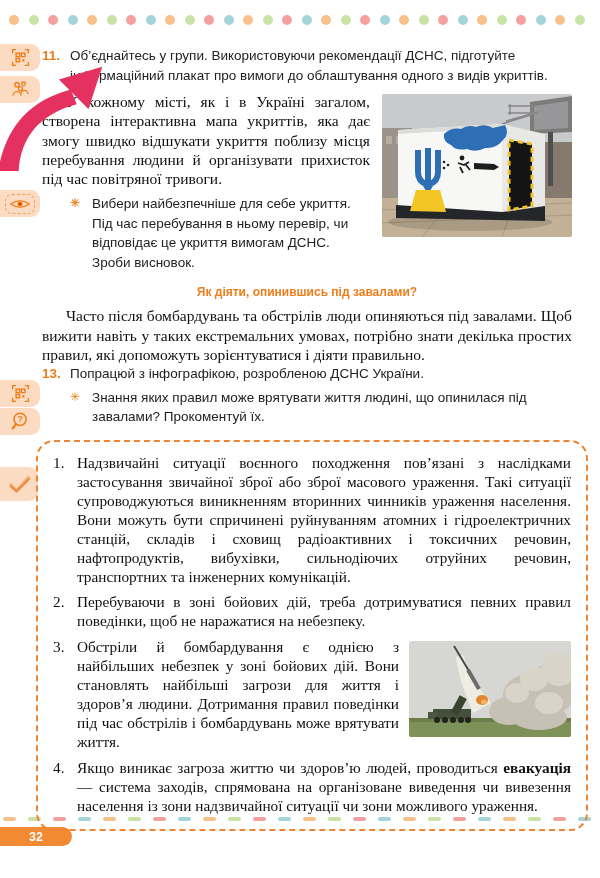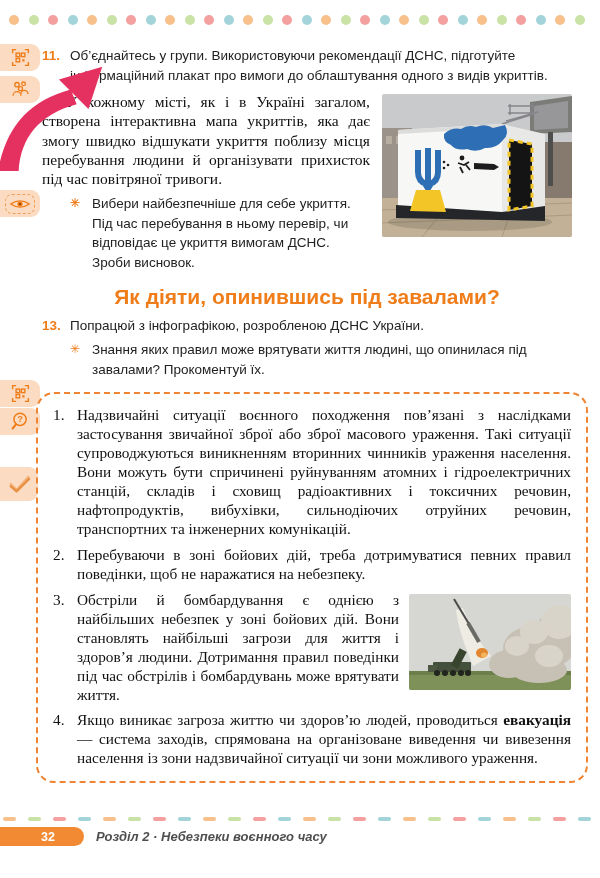--- a/index.html
+++ b/index.html
@@ -26,40 +26,40 @@
   .tnum{position:absolute;left:0;top:0;color:var(--accent,#ef7d1a);font-weight:bold;}
   .bullets{margin-left:28px;}
   .bullet{position:relative;padding-left:22px;margin-top:6px;}
   .bmark{position:absolute;left:0;top:1px;color:var(--accent,#ef7d1a);font-size:12px;}
 
   .serif{font-family:"Liberation Serif",serif;font-size:15.5px;line-height:1.24;
          text-align:justify;color:#101010;}
   .indent{text-indent:24px;}
   .flow-sec{margin-top:7px;}
   .shelter-photo{float:right;width:190px;height:143px;margin:2px 0 8px 12px;border-radius:2px;overflow:hidden;}
-  .sec-head{text-align:center;font-weight:bold;font-size:21px;color:var(--accent,#ef7d1a);
+  .sec-head{text-align:center;font-weight:bold;font-size:12px;color:var(--accent,#ef7d1a);
             margin:13px 0 7px 0;clear:right;}
   .t13-block{}
 
   
   .summary-box{border:2.5px dashed var(--boxborder,#ef8432);border-radius:18px;
                margin:13px -16px 0 -6px;padding:12px 15px 6px 15px;position:relative;z-index:1;background:transparent;}
   .box-item{position:relative;padding-left:24px;margin-bottom:7px;
             font-family:"Liberation Serif",serif;font-size:15.3px;line-height:1.24;
             text-align:justify;color:#101010;}
   .mnum{position:absolute;left:0;top:0;font-family:"Liberation Serif",serif;}
   .rocket-photo{float:right;width:162px;height:96px;margin:3px 0 4px 10px;border-radius:2px;overflow:hidden;}
   .bold{font-weight:bold;}
 
   
   .dash-row{position:absolute;top:817px;left:3px;display:flex;gap:12px;}
   .dash{width:13px;height:4px;border-radius:2px;flex:0 0 auto;}
   .page-badge{position:absolute;top:827px;left:0;width:72px;height:19px;
               background:var(--badge,#f18a33);color:#fff;font-weight:bold;font-size:12.5px;
-              border-radius:0 10px 10px 0;display:flex;align-items:center;justify-content:center;padding-left:12px;}
+              border-radius:0 10px 10px 0;display:flex;align-items:center;justify-content:center;}
   .footer-title{position:absolute;top:829px;left:96px;font-size:13px;font-style:italic;
                 font-weight:bold;color:#4f4f4f;}
 </style>
 </head>
 <body>
 
 <div class="page">
 
   <div class="dots-row">
       <span class="dot" style="background: rgb(248, 193, 140);"></span>
@@ -218,20 +218,21 @@
         </div>
         <div class="bullet">
           <span class="bmark">✳</span>
           <span>Вибери найбезпечніше для себе укриття. Під час перебування в ньому перевір, чи відповідає це укриття вимогам ДСНС. Зроби висновок.</span>
         </div>
       </div>
     </div>
 
     <div class="sec-head">Як діяти, опинившись під завалами?</div>
 
+    <p class="serif indent" style="margin:0">Часто після бомбардувань та обстрілів люди опиняються під завалами. Щоб вижити навіть у таких екстремальних умовах, потрібно знати декілька простих правил, які допоможуть зорієнтуватися і діяти правильно.</p>
 
     <div class="t13-block">
       <div class="task-row sans">
         <span class="tnum">13.</span>
         <span>Попрацюй з інфографікою, розробленою ДСНС України.</span>
       </div>
       <div class="bullets sans">
         <div class="bullet" style="margin-top:3px">
           <span class="bmark">✳</span>
           <span>Знання яких правил може врятувати життя людині, що опинилася під завалами? Прокоментуй їх.</span>
@@ -314,15 +315,14 @@
       <span class="dash" style="background: rgb(248, 193, 140);"></span>
       <span class="dash" style="background: rgb(201, 226, 166);"></span>
       <span class="dash" style="background: rgb(244, 160, 160);"></span>
       <span class="dash" style="background: rgb(163, 212, 218);"></span>
       <span class="dash" style="background: rgb(248, 193, 140);"></span>
       <span class="dash" style="background: rgb(201, 226, 166);"></span>
       <span class="dash" style="background: rgb(244, 160, 160);"></span>
       <span class="dash" style="background: rgb(163, 212, 218);"></span>
     </div>
   <div class="page-badge">32</div>
-  <div class="footer-title">Розділ 2 · Небезпеки воєнного часу</div>
 
 </div>
 
 </body></html>

